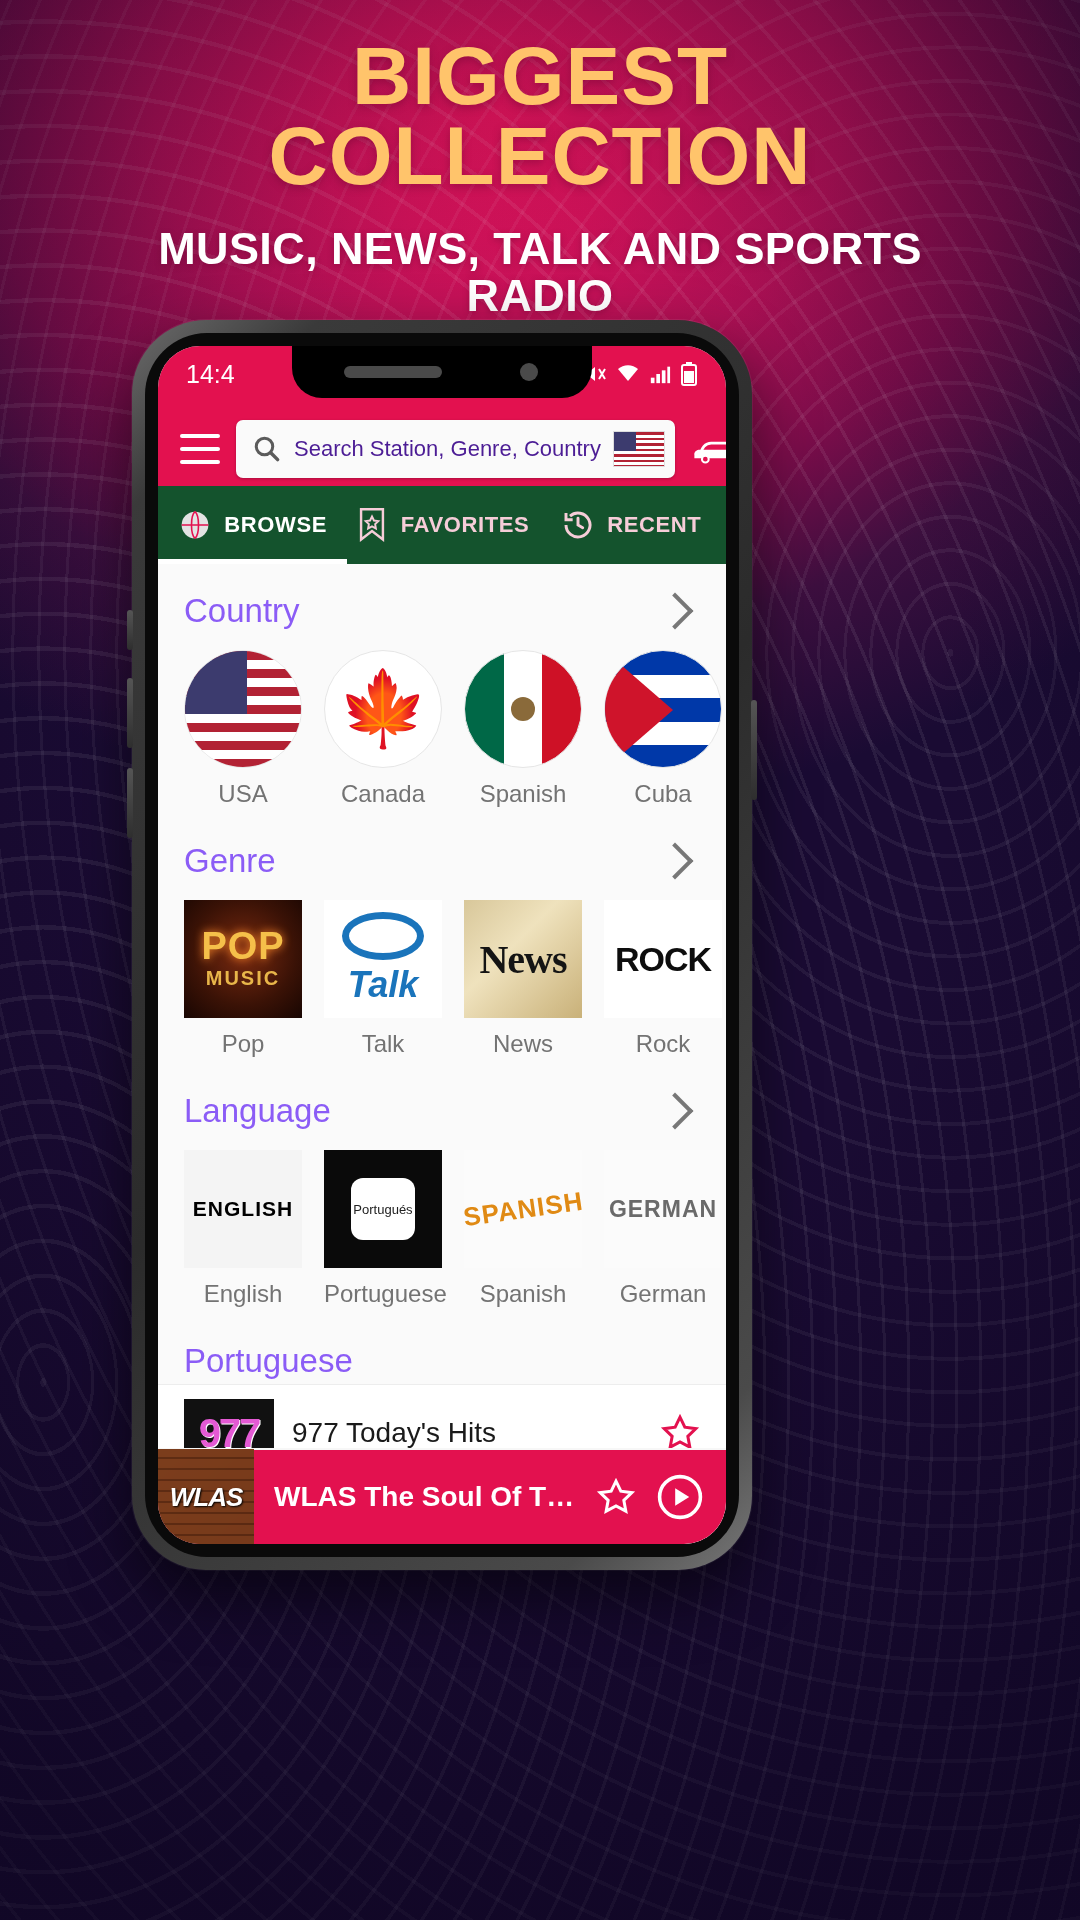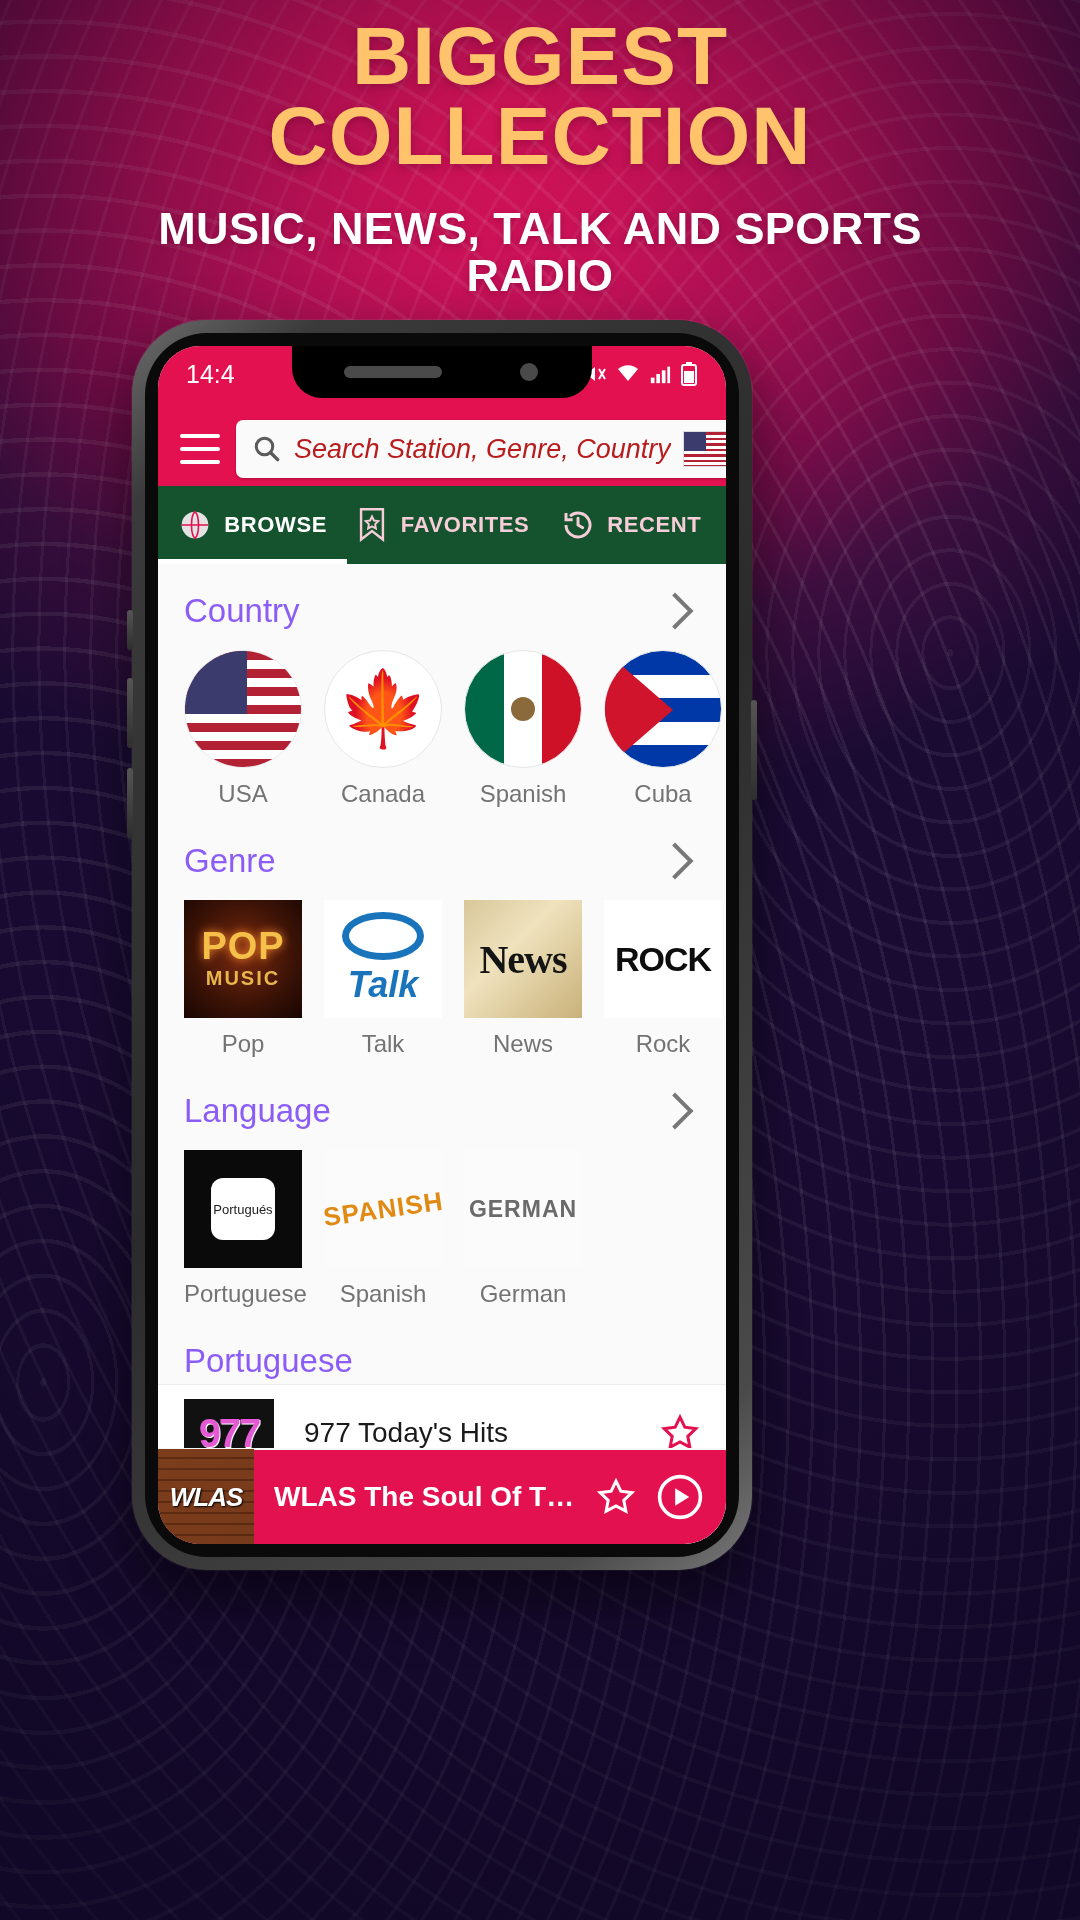--- a/index.html
+++ b/index.html
@@ -26,21 +26,21 @@
   }
   .bg-rings2 {
     position:absolute; inset:0;
     background:repeating-radial-gradient(ellipse 620px 900px at 4% 72%,
        rgba(255,255,255,0.07) 0px, rgba(255,255,255,0.07) 3px,
        rgba(255,255,255,0) 3px, rgba(255,255,255,0) 24px);
   }
   .bg-vig { position:absolute; inset:0; background:radial-gradient(ellipse 1000px 1200px at 50% 40%, rgba(0,0,0,0) 40%, rgba(10,4,28,.55) 100%); }
 
   
-  .headline { position:absolute; top:0; left:0; right:0; text-align:center; z-index:5; padding-top:16px; }
+  .headline { position:absolute; top:0; left:0; right:0; text-align:center; z-index:5; padding-top:36px; }
   .h1 {
     color:#ffc46b; font-weight:bold; font-size:82px; line-height:.98;
     letter-spacing:1px; text-shadow:0 3px 8px rgba(90,0,40,.35);
   }
   .h2 {
     color:#ffffff; font-weight:bold; font-size:45px; line-height:1.06;
     margin-top:28px; letter-spacing:.4px; padding:0 130px;
     text-shadow:0 2px 6px rgba(90,0,40,.35);
   }
 
@@ -88,21 +88,21 @@
   
   .appbar { background:#e3114f; padding:10px 22px 0 22px; }
   .appbar-row { display:flex; align-items:center; gap:16px; height:74px; }
   .hamburger { width:40px; height:30px; display:flex; flex-direction:column; justify-content:space-between; flex:none; cursor:pointer; }
   .hamburger span { display:block; height:4px; background:#fff; border-radius:2px; }
   .searchbox {
     flex:1; height:58px; background:#fafafa; border-radius:7px;
     display:flex; align-items:center; padding:0 10px 0 16px; gap:12px;
     box-shadow:0 1px 3px rgba(0,0,0,.25);
   }
-  .search-ph { flex:1; color:#b91c1c; font-size:27px; white-space:nowrap; overflow:hidden;font-style:italic; }
+  .search-ph { flex:1; color:#4c1d95; font-size:22px; white-space:nowrap; overflow:hidden; }
   .flag-us { width:52px; height:36px; flex:none; border:1px solid #ddd; position:relative; overflow:hidden; background:#fff; }
   .flag-us .stripes { position:absolute; inset:0;
     background:repeating-linear-gradient(180deg,#b22234 0,#b22234 2.77px,#fff 2.77px,#fff 5.54px); }
   .flag-us .canton { position:absolute; left:0; top:0; width:22px; height:19px; background:#3c3b6e; }
   .car-icon { width:54px; height:40px; flex:none; }
 
   
   .tabs { display:flex; background:#14532d; height:78px; }
   .tab { flex:1; display:flex; align-items:center; justify-content:center; gap:12px; color:#f6cdd8; font-size:22px; font-weight:bold; letter-spacing:.6px; position:relative; cursor:pointer; }
   .tab.active { color:#fff; }
@@ -148,21 +148,21 @@
   .l-en { background:#f4f4f4; display:flex; align-items:center; justify-content:center; }
   .l-en .w { font-weight:bold; font-size:21px; letter-spacing:1px; }
   .l-pt { background:#0a0a0a; display:flex; align-items:center; justify-content:center; }
   .l-pt .paper { background:#fff; width:64px; height:62px; display:flex; align-items:center; justify-content:center; font-size:13px; color:#222;border-radius:12px; }
   .l-es { background:#fbfbfb; display:flex; align-items:center; justify-content:center; }
   .l-es .w { font-weight:bold; font-size:26px; color:#e08a14; transform:rotate(-8deg); letter-spacing:1px; }
   .l-de { background:#fbfbfb; display:flex; align-items:center; justify-content:center; }
   .l-de .w { font-weight:bold; font-size:23px; color:#6a6a6a; letter-spacing:1px; }
 
   
-  .rec-row { display:flex; align-items:center; gap:30px; padding:14px 26px; background:#fff; border-top:1px solid #ededed; }
+  .rec-row { display:flex; align-items:center; gap:18px; padding:14px 26px; background:#fff; border-top:1px solid #ededed; }
   .rec-thumb { width:90px; height:68px; flex:none; background:#111; position:relative; display:flex; align-items:center; justify-content:center; overflow:hidden; }
   .rec-thumb .n977 { color:#e45ad4; font-weight:bold; font-size:40px; letter-spacing:-2px; text-shadow:1px 1px 0 #fff; }
   .rec-name { flex:1; font-size:28px; color:#1a1a1a; }
   .star-out { width:40px; height:40px; flex:none; }
 
   
   .player {
     position:absolute; left:0; right:0; bottom:0; height:96px; background:#e3114f;
     display:flex; align-items:center; gap:20px; padding:0 22px 0 0;
     border-top:2px solid #f7f7f7;
@@ -351,20 +351,26 @@
         </div>
 
       </div>
 
       <div class="sec-head">
         <div class="sec-title">Language</div>
         <div class="chev"></div>
       </div>
       <div class="row-scroll">
         <div class="tile">
+          <div class="sq l-en">
+            <div class="w">ENGLISH</div>
+          </div>
+          <div class="tile-label">English</div>
+        </div>
+        <div class="tile">
           <div class="sq l-pt">
             <div class="paper">Portugués</div>
           </div>
           <div class="tile-label">Portuguese</div>
         </div>
         <div class="tile">
           <div class="sq l-es">
             <div class="w">SPANISH</div>
           </div>
           <div class="tile-label">Spanish</div>

